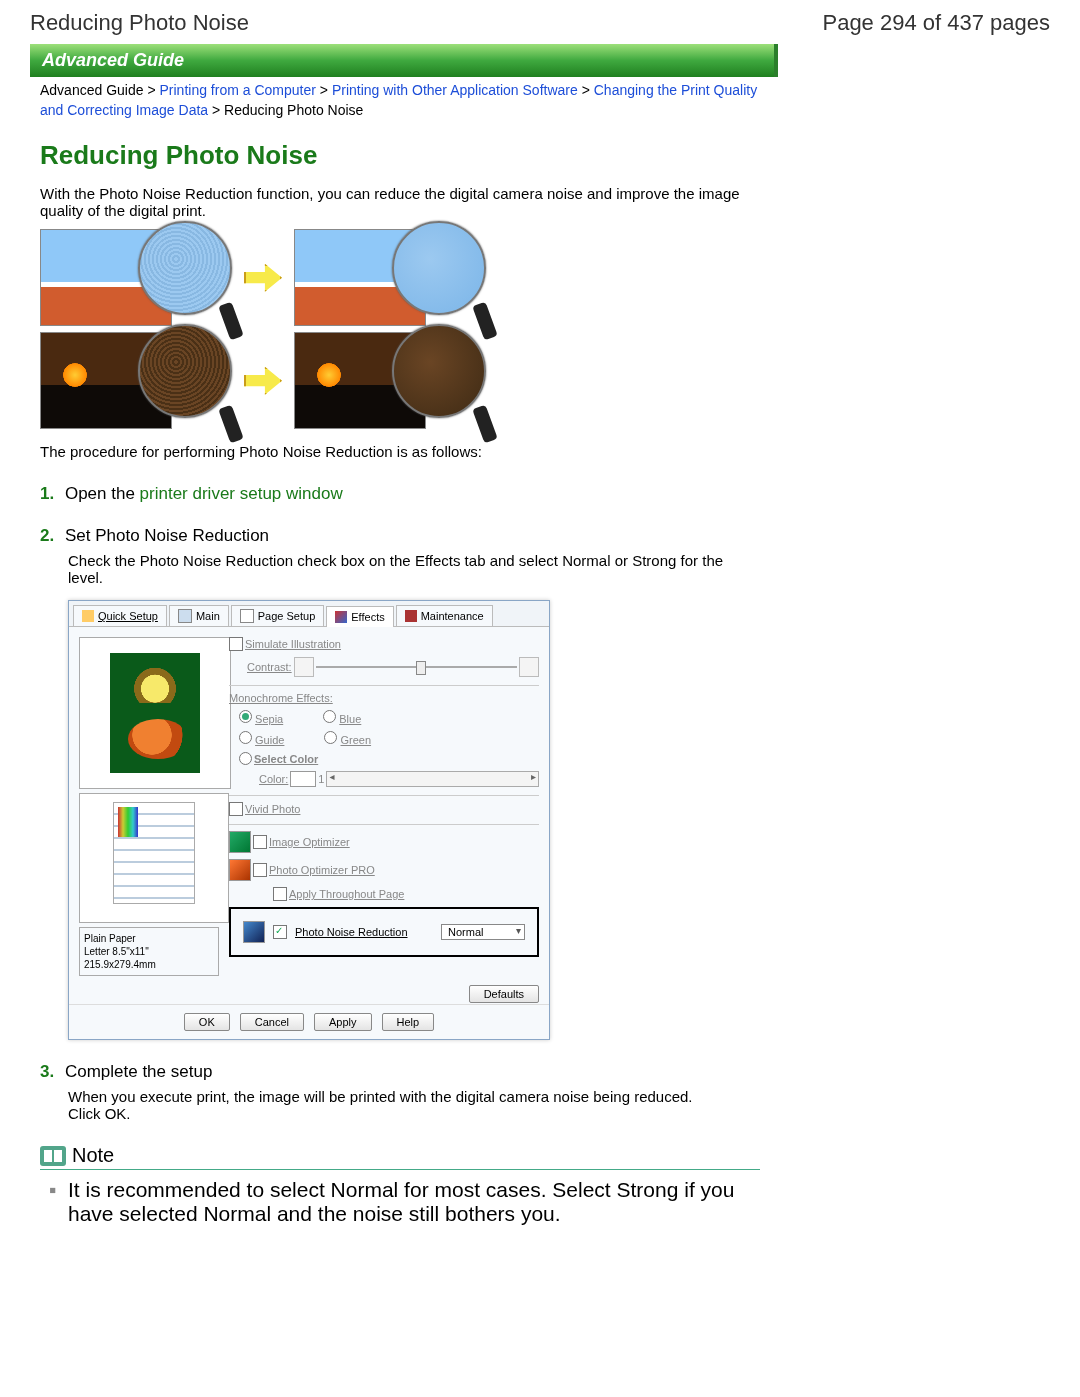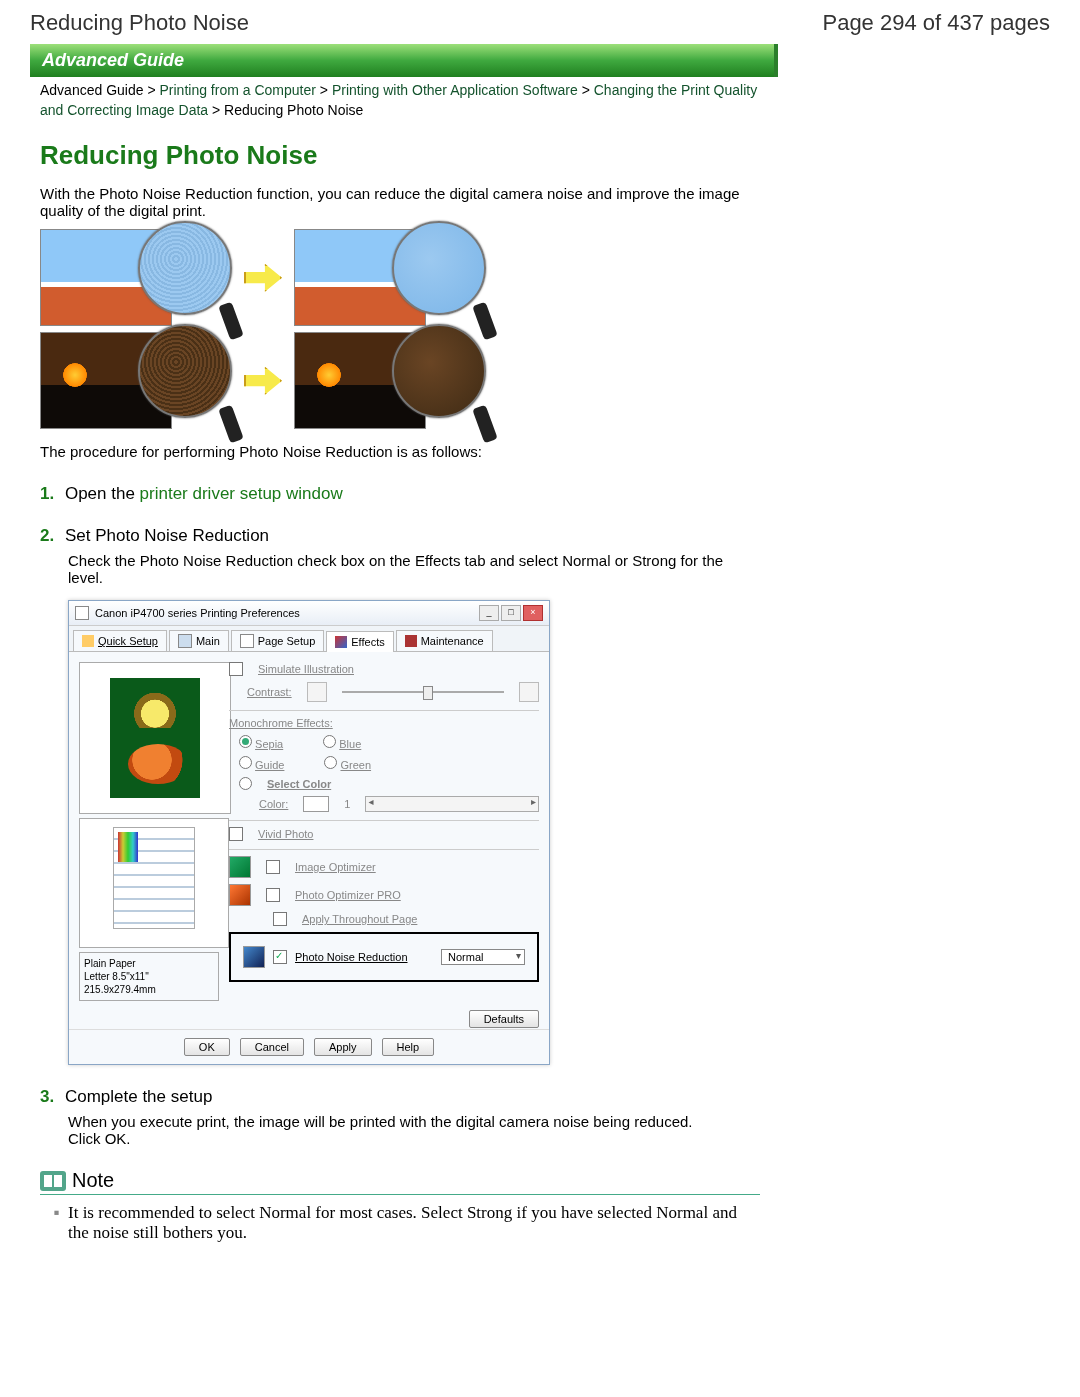--- a/index.html
+++ b/index.html
@@ -27,21 +27,21 @@
     padding: 6px 12px;
     border-right: 4px solid #2b7f2b;
     width: 720px;
   }
   .breadcrumb {
     font-size: 14px;
     margin: 4px 0 20px 10px;
     width: 720px;
     line-height: 1.4;
   }
-  .breadcrumb a { color: #14532d; text-decoration: none; }
+  .breadcrumb a { color: #1d4ed8; text-decoration: none; }
   .breadcrumb .current { color: #000; }
   .content { margin-left: 10px; width: 720px; }
   h1.title {
     color: #1a7a1a;
     font-size: 26px;
     font-weight: bold;
     margin: 10px 0 14px 0;
   }
   p { font-size: 15px; margin: 6px 0; }
   
@@ -132,21 +132,21 @@
   .preview-img::after {
     content:""; position:absolute; left:18px; bottom:14px; width:60px; height:40px;
     background: radial-gradient(circle at 40% 40%, #f08030 0 45%, #c24a10 46% 70%, transparent 71%);
     border-radius: 50%;
   }
   .layout-box { width: 150px; height: 130px; border: 1px solid #aaa; background: #fff; padding: 8px; box-sizing: border-box; }
   .mini-page { width: 80px; height: 100px; border: 1px solid #aaa; margin: 0 auto; background: repeating-linear-gradient(to bottom, #fff 0 10px, #bcd 10px 12px); position: relative; }
   .mini-page::before { content:""; position:absolute; left:4px; top:4px; width:20px; height:30px; background: linear-gradient(90deg, #c33,#cc3,#3c3,#3cc,#33c); }
   .paper-info { border: 1px solid #aaa; padding: 4px; font-size: 10px; line-height: 1.3; }
   .dlg-right { flex: 1; display: flex; flex-direction: column; gap: 6px; }
-  .row { display: flex; align-items: center; gap: 15px; }
+  .row { display: flex; align-items: center; gap: 2px; }
   .sect-line { border-top: 1px solid #ccc; margin-top: 2px; }
   .chk { width: 12px; height: 12px; border: 1px solid #777; background: #fff; display: inline-block; }
   .chk.on::after { content: "✓"; font-size: 10px; position: relative; top: -2px; left: 1px; color: #1a5; }
   .rad { width: 11px; height: 11px; border: 1px solid #777; border-radius: 50%; display: inline-block; background: #fff; position: relative; }
   .rad.on::after { content: ""; position: absolute; inset: 2px; background: #3a7; border-radius: 50%; }
   .gray { color: #888; }
   .u { text-decoration: underline; text-align: center; }
   .slider { flex: 1; height: 14px; display: flex; align-items: center; }
   .slider-track { flex: 1; height: 2px; background: #aaa; position: relative; }
   .slider-thumb { position: absolute; left: 50%; top: -5px; width: 8px; height: 12px; background: #eee; border: 1px solid #888; }
@@ -172,21 +172,21 @@
   }
   .note-icon {
     width: 26px; height: 20px; background: #52a58a; border-radius: 3px;
     position: relative;
   }
   .note-icon::before {
     content:""; position:absolute; left:4px; top:4px; width:8px; height:12px; background:#fff;
     box-shadow: 10px 0 0 #fff;
   }
   .note-title { font-weight: normal; font-size: 20px; }
-  ul.note-list { margin: 8px 0 2px 0; padding-left: 28px; font-size: 17px; font-family: Liberation Serif, serif; }
+  ul.note-list { margin: 8px 0 2px 0; padding-left: 28px; font-size: 21px; }
   ul.note-list li::marker { color: #888; content: "▪  "; }
 </style>
 </head>
 <body>
 
 <div class="topbar">
   <div>Reducing Photo Noise</div>
   <div>Page 294 of 437 pages</div>
 </div>
 
@@ -236,30 +236,20 @@
       </div>
     </li>
     <li>
       <div class="step-head">
         <span class="step-num">2.</span>
         <span>Set Photo Noise Reduction</span>
       </div>
       <div class="step-body">Check the Photo Noise Reduction check box on the Effects tab and select Normal or Strong for the level.</div>
 
       <div class="dialog">
-        <div class="dlg-title">
-          <span class="ticon page"></span>
-          <span>Canon iP4700 series Printing Preferences</span>
-          <span class="spacer"></span>
-          <span class="dlg-close">
-            <span class="wbtn">_</span>
-            <span class="wbtn">□</span>
-            <span class="wbtn red">×</span>
-          </span>
-        </div>
         <div class="tabs">
           <div class="tab">
               <span class="ticon quick"></span>
               <span class="u">Quick Setup</span>
             </div>
           <div class="tab">
               <span class="ticon main"></span>
               <span>Main</span>
             </div>
           <div class="tab">

